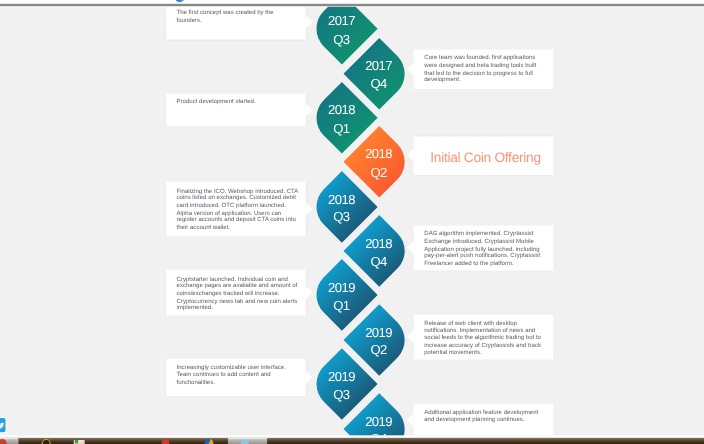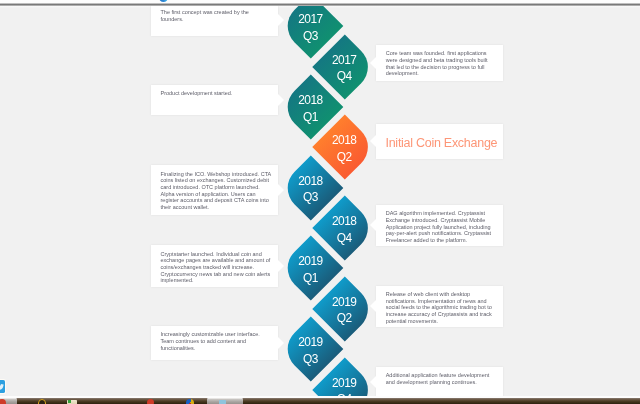--- a/index.html
+++ b/index.html
@@ -82,21 +82,21 @@
         <div class="bubble" style="left: 151px; width: 127.2px; top: 78.5px; height: 30.6px;">
           <div class="txt">Product development started.</div>
           <div class="tip" style="border-top: 6.2px solid transparent; border-bottom: 6.2px solid transparent; left: 127.2px; border-left: 6px solid rgb(255, 255, 255); top: 9.1px;"></div>
         </div>
         <div class="node left green" style="left: 288px; top: 77.95px;"></div>
         <div class="node-label" style="left: 277.4px; top: 85.95px;">
           <div>2018</div>
           <div>Q1</div>
         </div>
         <div class="bubble ico" style="left: 376.2px; width: 127.2px; top: 118.4px; height: 34.4px;">
-          <div class="txt">Initial Coin Exchange</div>
+          <div class="txt">Initial Coin Offering</div>
           <div class="tip" style="border-top: 6.2px solid transparent; border-bottom: 6.2px solid transparent; left: -6px; border-right: 6px solid rgb(255, 255, 255); top: 11px;"></div>
         </div>
         <div class="node right orange" style="left: 321.8px; top: 118.325px;"></div>
         <div class="node-label" style="left: 311.2px; top: 126.325px;">
           <div>2018</div>
           <div>Q2</div>
         </div>
         <div class="bubble" style="left: 151px; width: 127.2px; top: 159.2px; height: 50.1px;">
           <div class="txt">Finalizing the ICO. Webshop introduced. CTA coins listed on exchanges. Customized debit card introduced. OTC platform launched. Alpha version of application. Users can register accounts and deposit CTA coins into their account wallet.</div>
           <div class="tip" style="border-top: 6.2px solid transparent; border-bottom: 6.2px solid transparent; left: 127.2px; border-left: 6px solid rgb(255, 255, 255); top: 18.85px;"></div>

